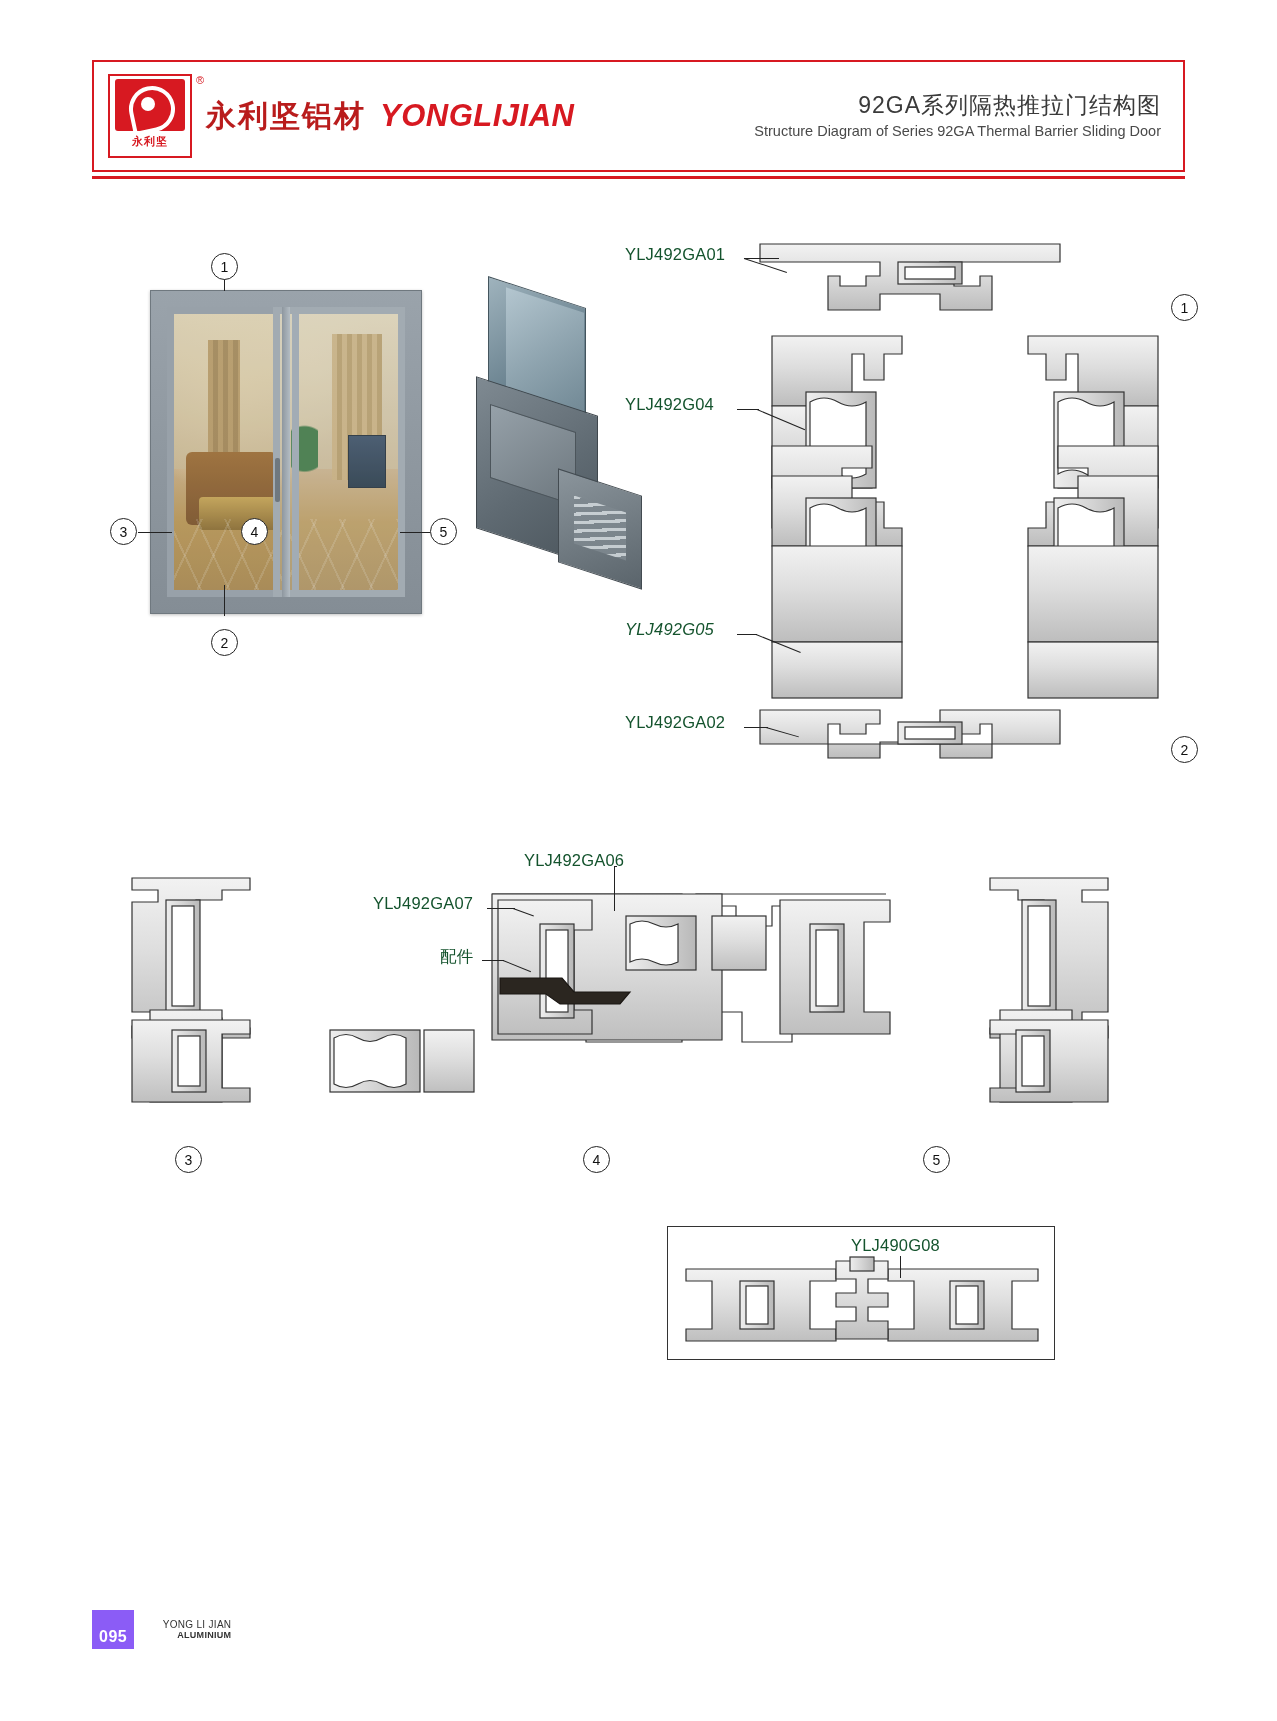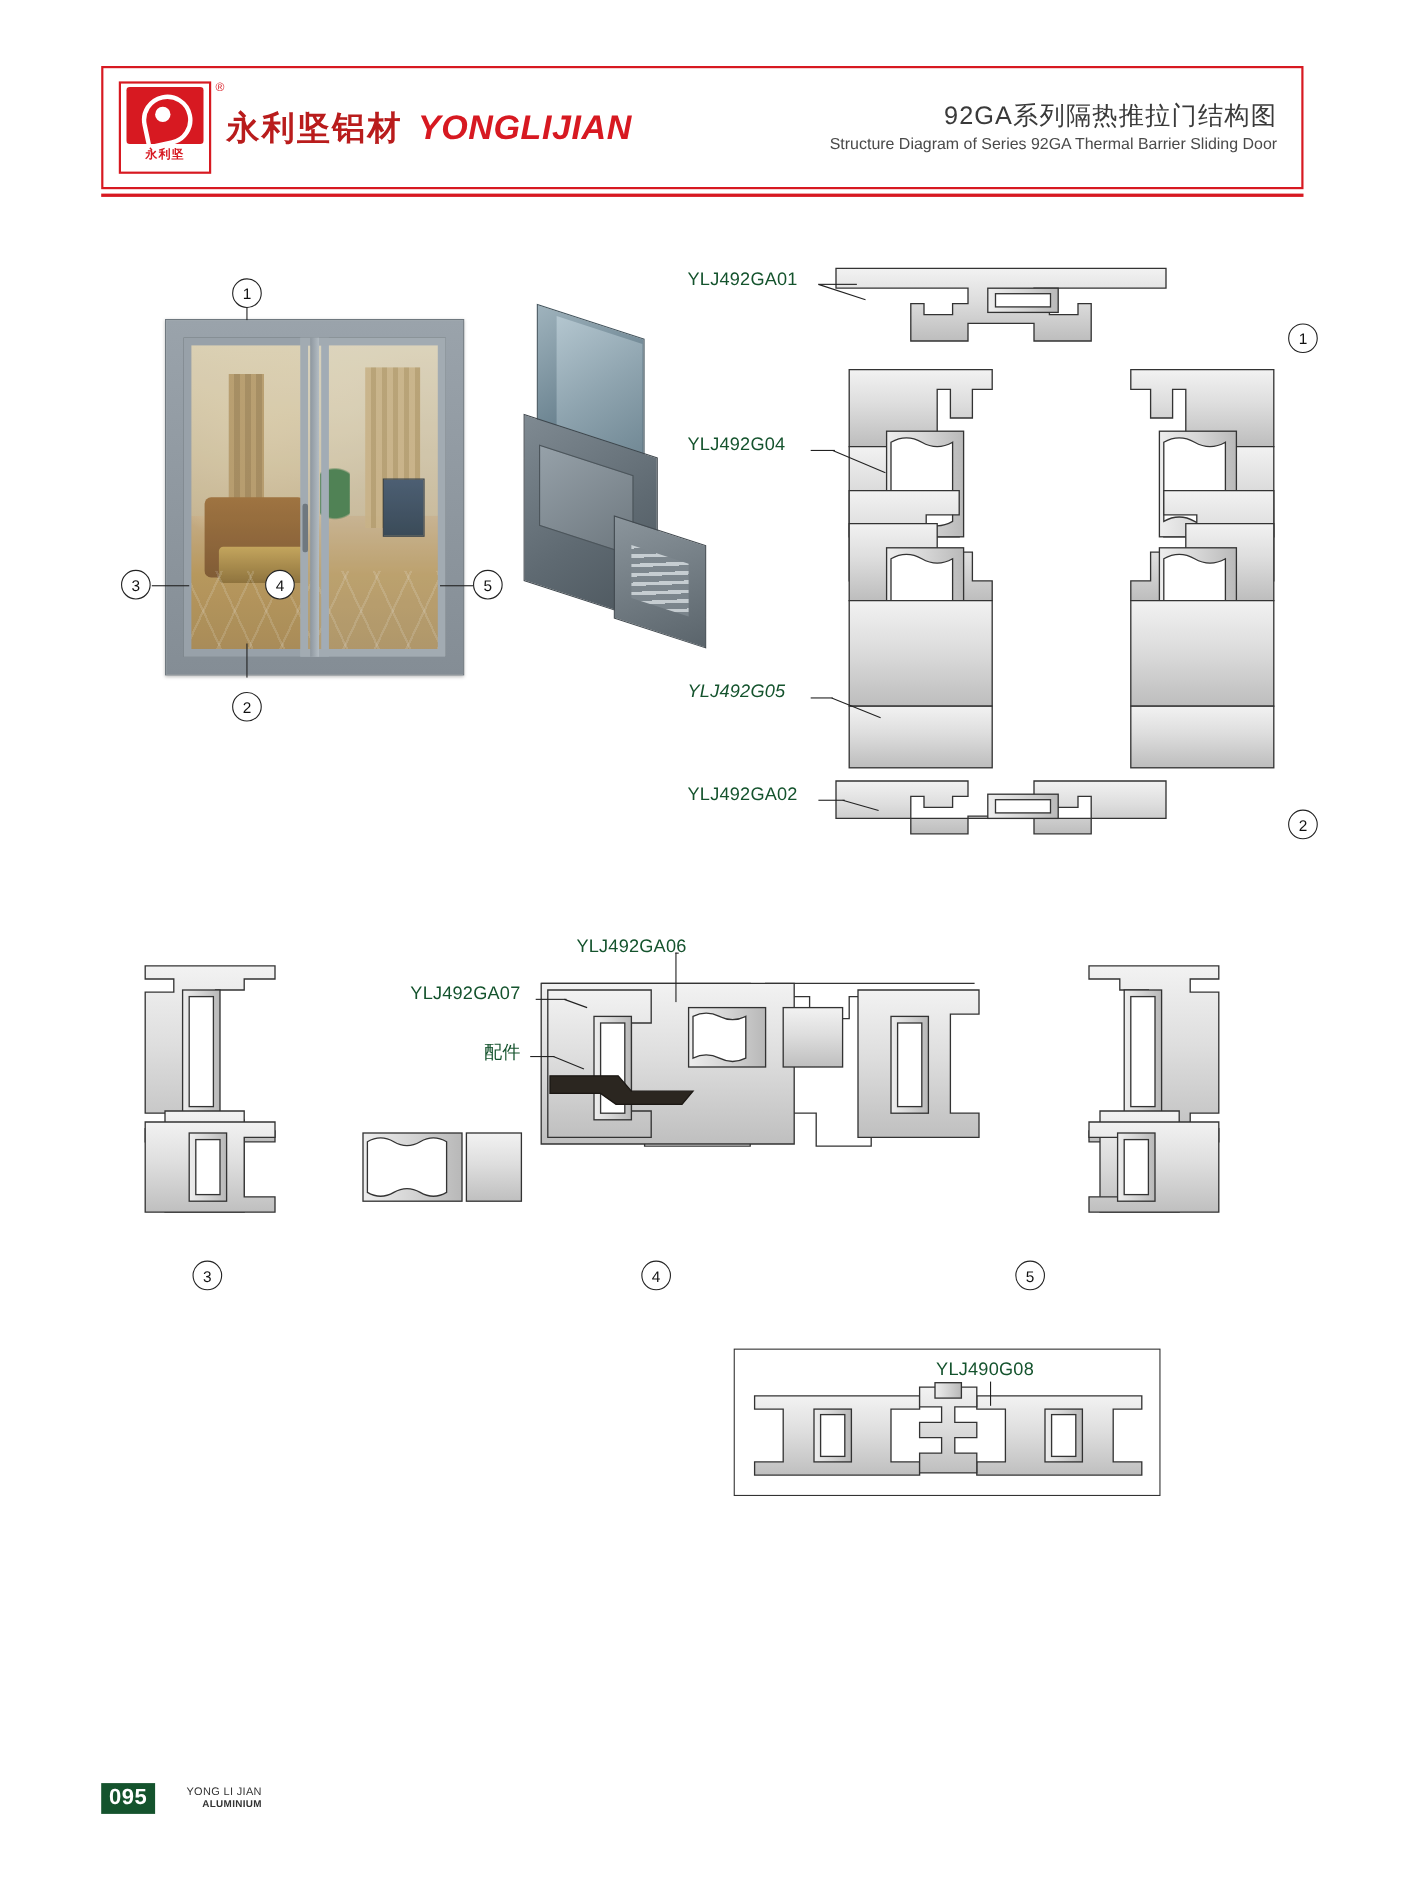--- a/index.html
+++ b/index.html
@@ -341,25 +341,25 @@
   
   .footer {
     position: absolute;
     left: 92px;
     bottom: 72px;
     display: flex;
     align-items: center;
     gap: 7px;
   }
   .pagenum {
-    background: #14532d;
+    background: #8b5cf6;
     color: #ffffff;
-    font-size: 20px;
+    font-size: 16px;
     font-weight: bold;
-    padding: 2px 7px 3px 7px;
+    padding: 18px 7px 3px 7px;
     letter-spacing: 0.5px;
   }
   .footer-txt {
     line-height: 11px;
     text-align: right;
   }
   .footer-l1 { font-size: 10px; color: #333; letter-spacing: .3px;}
   .footer-l2 { font-size: 9px; font-weight: bold; color: #333; letter-spacing: .3px; margin-left: 36px;}
 </style>
 </head>

